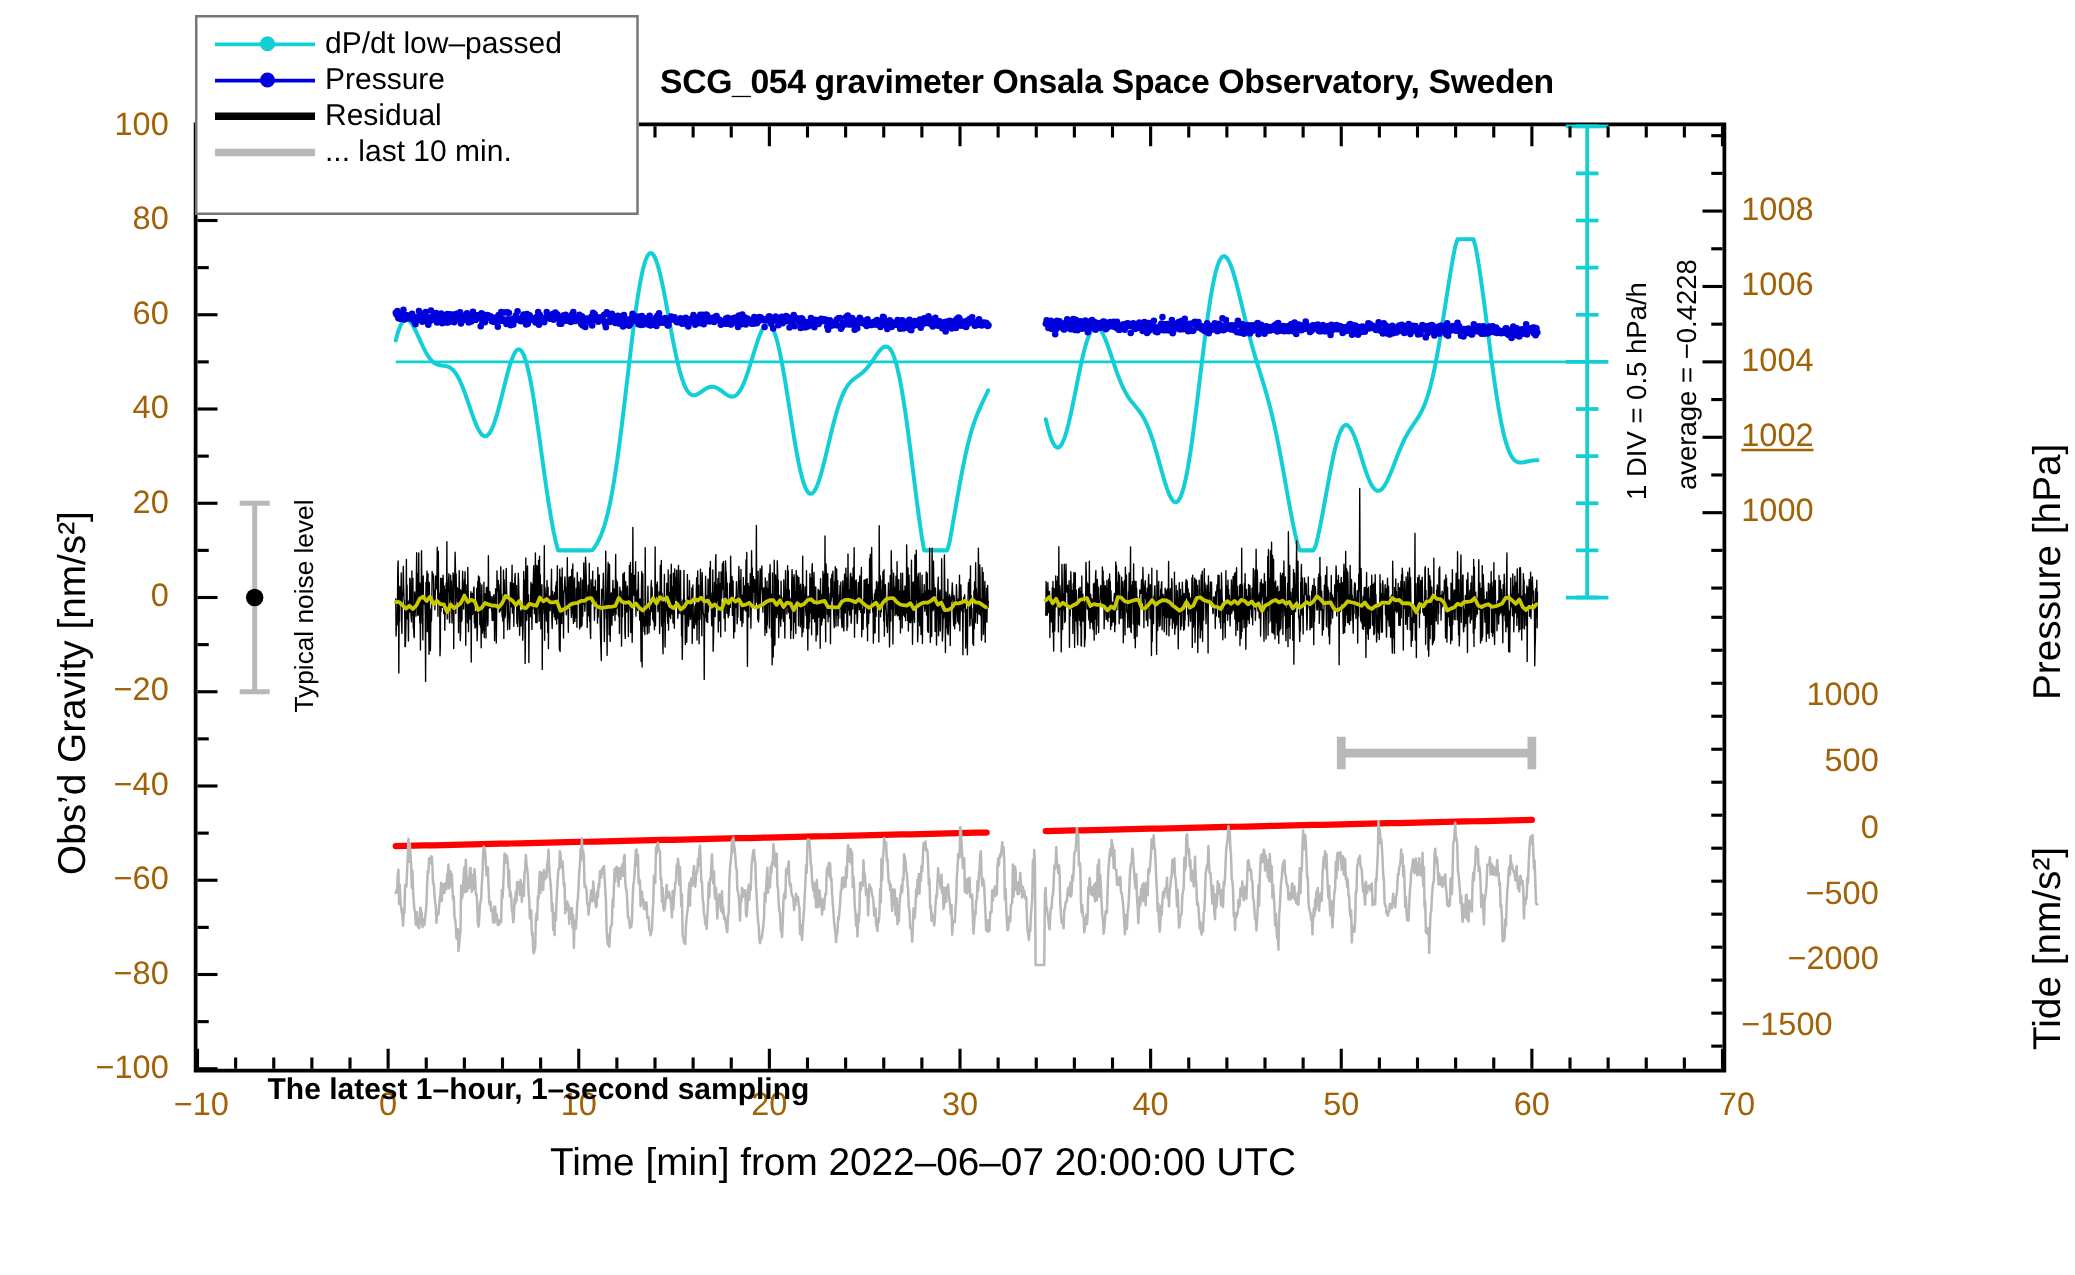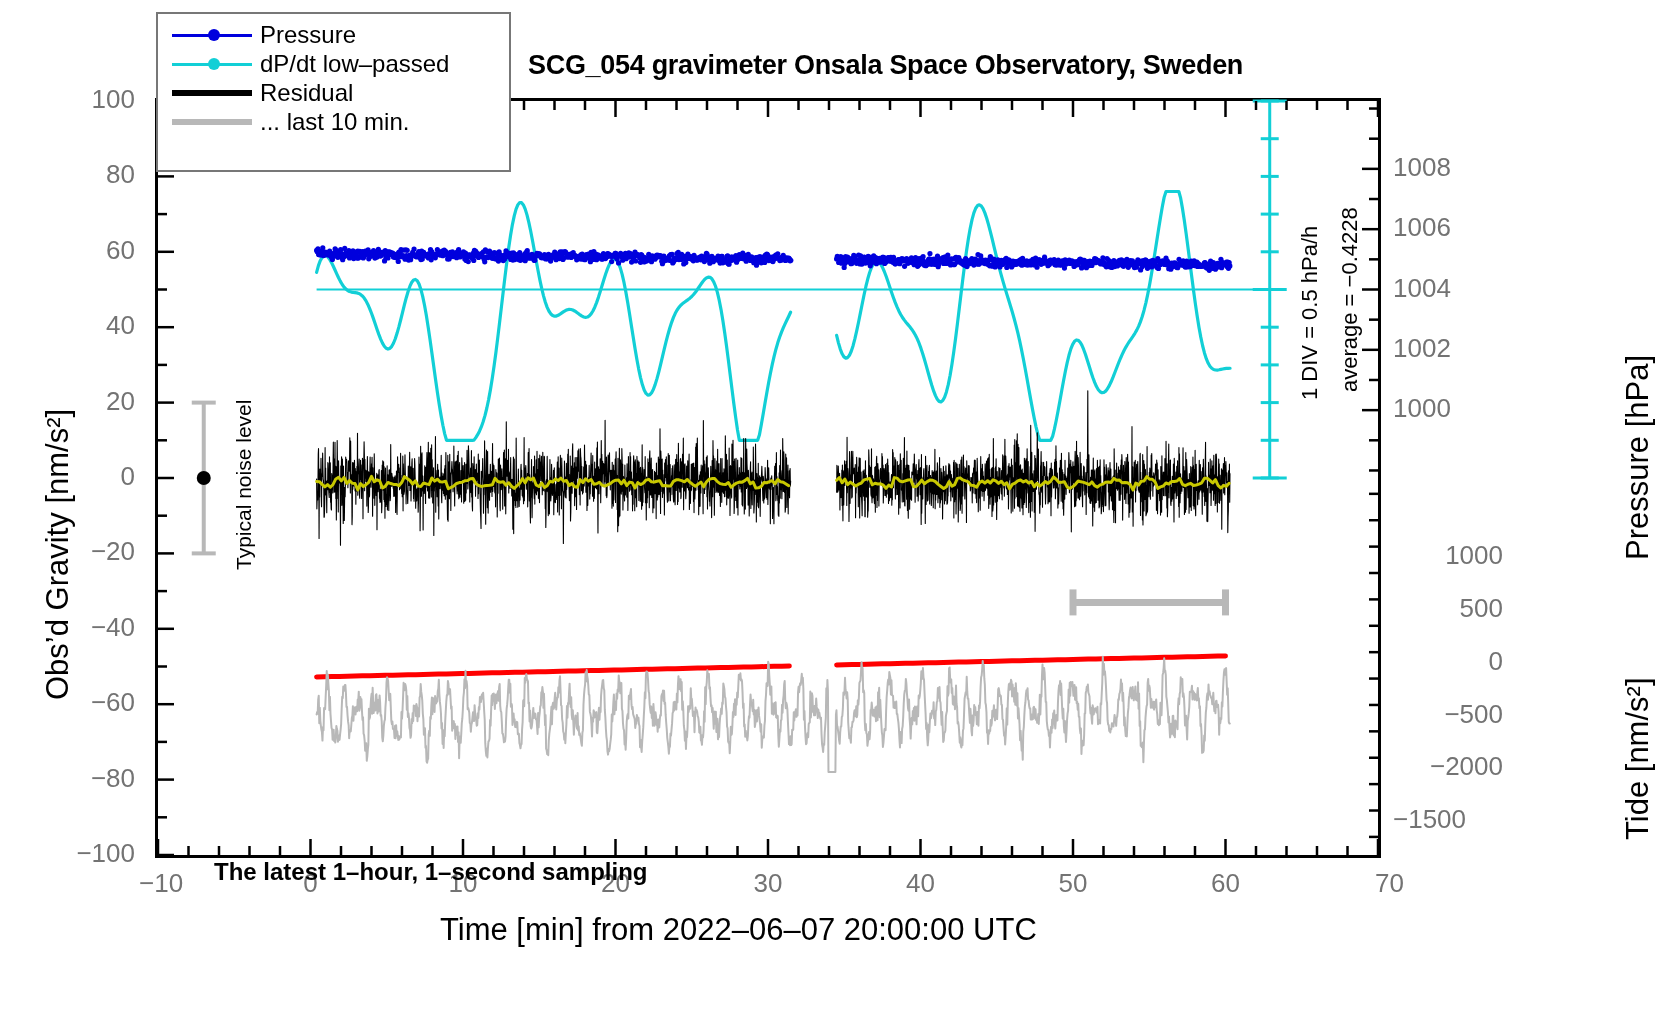--- a/index.html
+++ b/index.html
@@ -26,21 +26,21 @@
           background:#fff;border:2px solid #777;box-sizing:border-box;
           padding:6px 0 0 10px;}
   .lg-row{display:flex;align-items:center;height:29px;}
   .lg-sym{width:88px;height:20px;position:relative;flex:0 0 88px;}
   .lg-line{position:absolute;left:4px;top:9px;width:80px;height:3px;}
   .lg-line.thick{height:6px;top:7px;}
   .lg-dot{position:absolute;left:40px;top:4px;width:12px;height:12px;border-radius:50%;}
   .lg-txt{font-size:24px;color:#000;white-space:nowrap;padding-left:4px;}
 
   
-  .tk{position:absolute;font-size:26px;color:#737373;white-space:nowrap;}
+  .tk{position:absolute;font-size:26px;color:#a16207;white-space:nowrap;}
   .tk-y{text-align:right;}
 
   
   #ylabel-left{left:40px;top:700px;font-size:31px;}
   #ylabel-press{left:1620px;top:560px;font-size:31px;}
   #ylabel-tide{left:1620px;top:840px;font-size:31px;}
   #xlabel{left:440px;top:912px;font-size:31px;}
 
   
   #note-left{position:absolute;left:188px;top:858px;font-size:24px;font-weight:bold;margin-left:26px;}
@@ -1495,31 +1495,31 @@
       <line x1="1378" y1="599.394" x2="1369" y2="599.394" stroke="#000" stroke-width="2.5"></line>
       <line x1="1378" y1="573.004" x2="1369" y2="573.004" stroke="#000" stroke-width="2.5"></line>
       <line x1="1378" y1="546.614" x2="1369" y2="546.614" stroke="#000" stroke-width="2.5"></line>
       <line x1="1378" y1="520.2239999999999" x2="1369" y2="520.2239999999999" stroke="#000" stroke-width="2.5"></line>
       <line x1="1378" y1="493.834" x2="1369" y2="493.834" stroke="#000" stroke-width="2.5"></line>
     </svg>
 
   <div id="legend">
       <div class="lg-row">
         <div class="lg-sym">
+          <div class="lg-line" style="background: rgb(18, 207, 214);"></div>
+          <div class="lg-dot" style="background: rgb(18, 207, 214);"></div>
+        </div>
+        <div class="lg-txt">dP/dt low–passed</div>
+      </div>
+      <div class="lg-row">
+        <div class="lg-sym">
           <div class="lg-line" style="background: rgb(0, 0, 221);"></div>
           <div class="lg-dot" style="background: rgb(0, 0, 221);"></div>
         </div>
         <div class="lg-txt">Pressure</div>
-      </div>
-      <div class="lg-row">
-        <div class="lg-sym">
-          <div class="lg-line" style="background: rgb(18, 207, 214);"></div>
-          <div class="lg-dot" style="background: rgb(18, 207, 214);"></div>
-        </div>
-        <div class="lg-txt">dP/dt low–passed</div>
       </div>
       <div class="lg-row">
         <div class="lg-sym">
           <div class="lg-line thick" style="background: rgb(0, 0, 0);"></div>
         </div>
         <div class="lg-txt">Residual</div>
       </div>
       <div class="lg-row">
         <div class="lg-sym">
           <div class="lg-line thick" style="background: rgb(184, 184, 184);"></div>
@@ -1554,21 +1554,21 @@
       <div class="tk tk-y" style="left: 55px; width: 80px; top: 536.4px;">−20</div>
       <div class="tk tk-y" style="left: 55px; width: 80px; top: 611.8px;">−40</div>
       <div class="tk tk-y" style="left: 55px; width: 80px; top: 687.2px;">−60</div>
       <div class="tk tk-y" style="left: 55px; width: 80px; top: 762.6px;">−80</div>
       <div class="tk tk-y" style="left: 55px; width: 80px; top: 838px;">−100</div>
     </div>
   <div id="pticks">
       <div class="tk" style="left: 1393px; top: 151.86px;">1008</div>
       <div class="tk" style="left: 1393px; top: 212.18px;">1006</div>
       <div class="tk" style="left: 1393px; top: 272.5px;">1004</div>
-      <div class="tk" style="left: 1393px; top: 332.82px;">1002</div>
+      <div class="tk" style="left: 1393px; top: 332.82px; text-decoration: underline;">1002</div>
       <div class="tk" style="left: 1393px; top: 393.14px;">1000</div>
     </div>
   <div id="tticks">
       <div class="tk" style="left: 1393px; width: 110px; text-align: right; top: 540.17px;">1000</div>
       <div class="tk" style="left: 1393px; width: 110px; text-align: right; top: 592.95px;">500</div>
       <div class="tk" style="left: 1393px; width: 110px; text-align: right; top: 645.73px;">0</div>
       <div class="tk" style="left: 1393px; width: 110px; text-align: right; top: 698.51px;">−500</div>
       <div class="tk" style="left: 1393px; width: 110px; text-align: right; top: 751.29px;">−2000</div>
       <div class="tk" style="left: 1393px; width: 110px; top: 804.07px;">−1500</div>
     </div>

